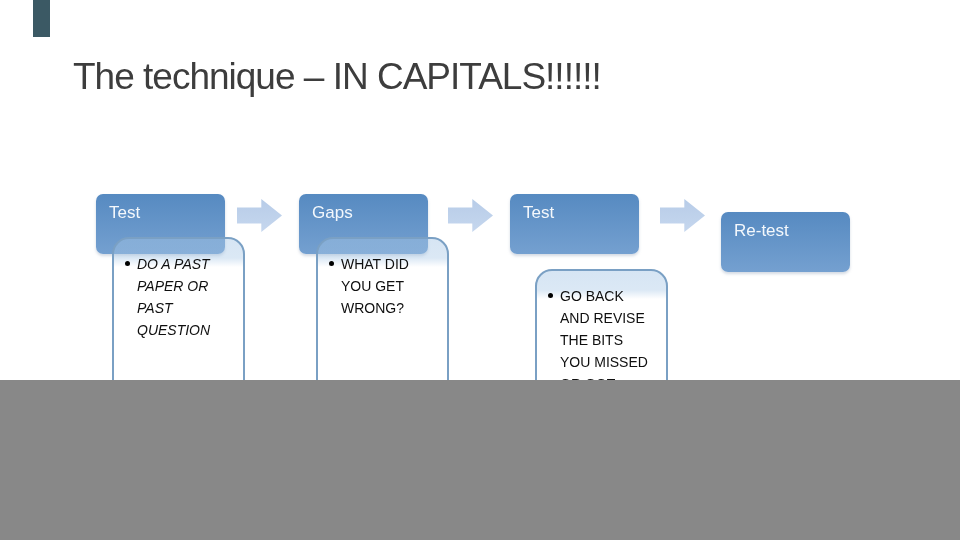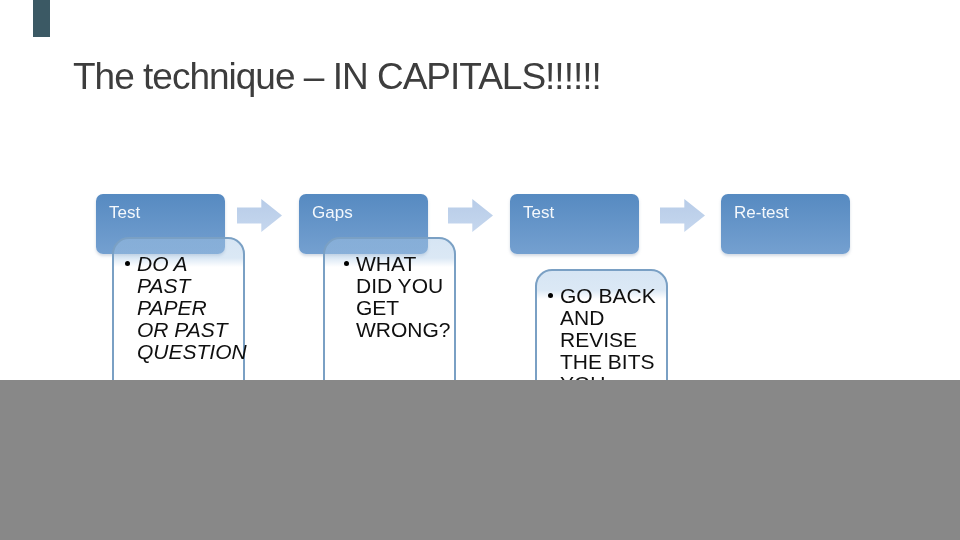--- a/index.html
+++ b/index.html
@@ -46,50 +46,50 @@
     border-radius: 7px;
     background: linear-gradient(180deg, var(--header-blue-top, #568ac1) 0%, var(--header-blue-bottom, #74a0d0) 100%);
     color: var(--header-label-text, #f4f8fc);
     font-size: 17px;
     padding: 9px 0 0 13px;
     box-shadow: 0 2px 3px rgba(130,150,175,0.35);
   }
   .h0 { left: 96px; }
   .h1 { left: 299px; }
   .h2 { left: 510px; }
-  .h3 { left: 721px; }
+  .h3 { left: 721px; margin-top: 18px; }
 
   .step-card {
     position: absolute;
     top: 237px;
     width: 133px; height: 177px;
     border: 2px solid var(--card-border, #7aa0c4);
     border-radius: 17px;
     background: linear-gradient(180deg, rgba(165,198,230,0.45) 0px, rgba(165,198,230,0.40) 19px, #ffffff 28px, #ffffff 100%);
   }
   .c0 { left: 112px; }
-  .c1 { left: 323px; padding-left: 8px; }
+  .c1 { left: 316px; }
   .c2 { left: 535px; margin-top: 32px; }
   .c3 { left: 747px; }
   .step-card::after {
     content: "";
     position: absolute;
     left: 12%; right: 12%;
     bottom: -17px;
     height: 5px;
     border-radius: 50%;
     background: rgba(170,182,200,0.40);
     filter: blur(2px);
   }
 
   .bullets {
     list-style: none;
     padding: 14px 10px 0 10px;
     color: var(--body-text, #0f0f0f);
-    font-size: 21px;
+    font-size: 14px;
     line-height: 22px;
   }
   .bullets li { position: relative; padding-left: 13px; }
   .bullets li + li { margin-top: 5px; }
   .bullets li::before {
     content: "";
     position: absolute;
     left: 1px; top: 8px;
     width: 5px; height: 5px;
     border-radius: 50%;

